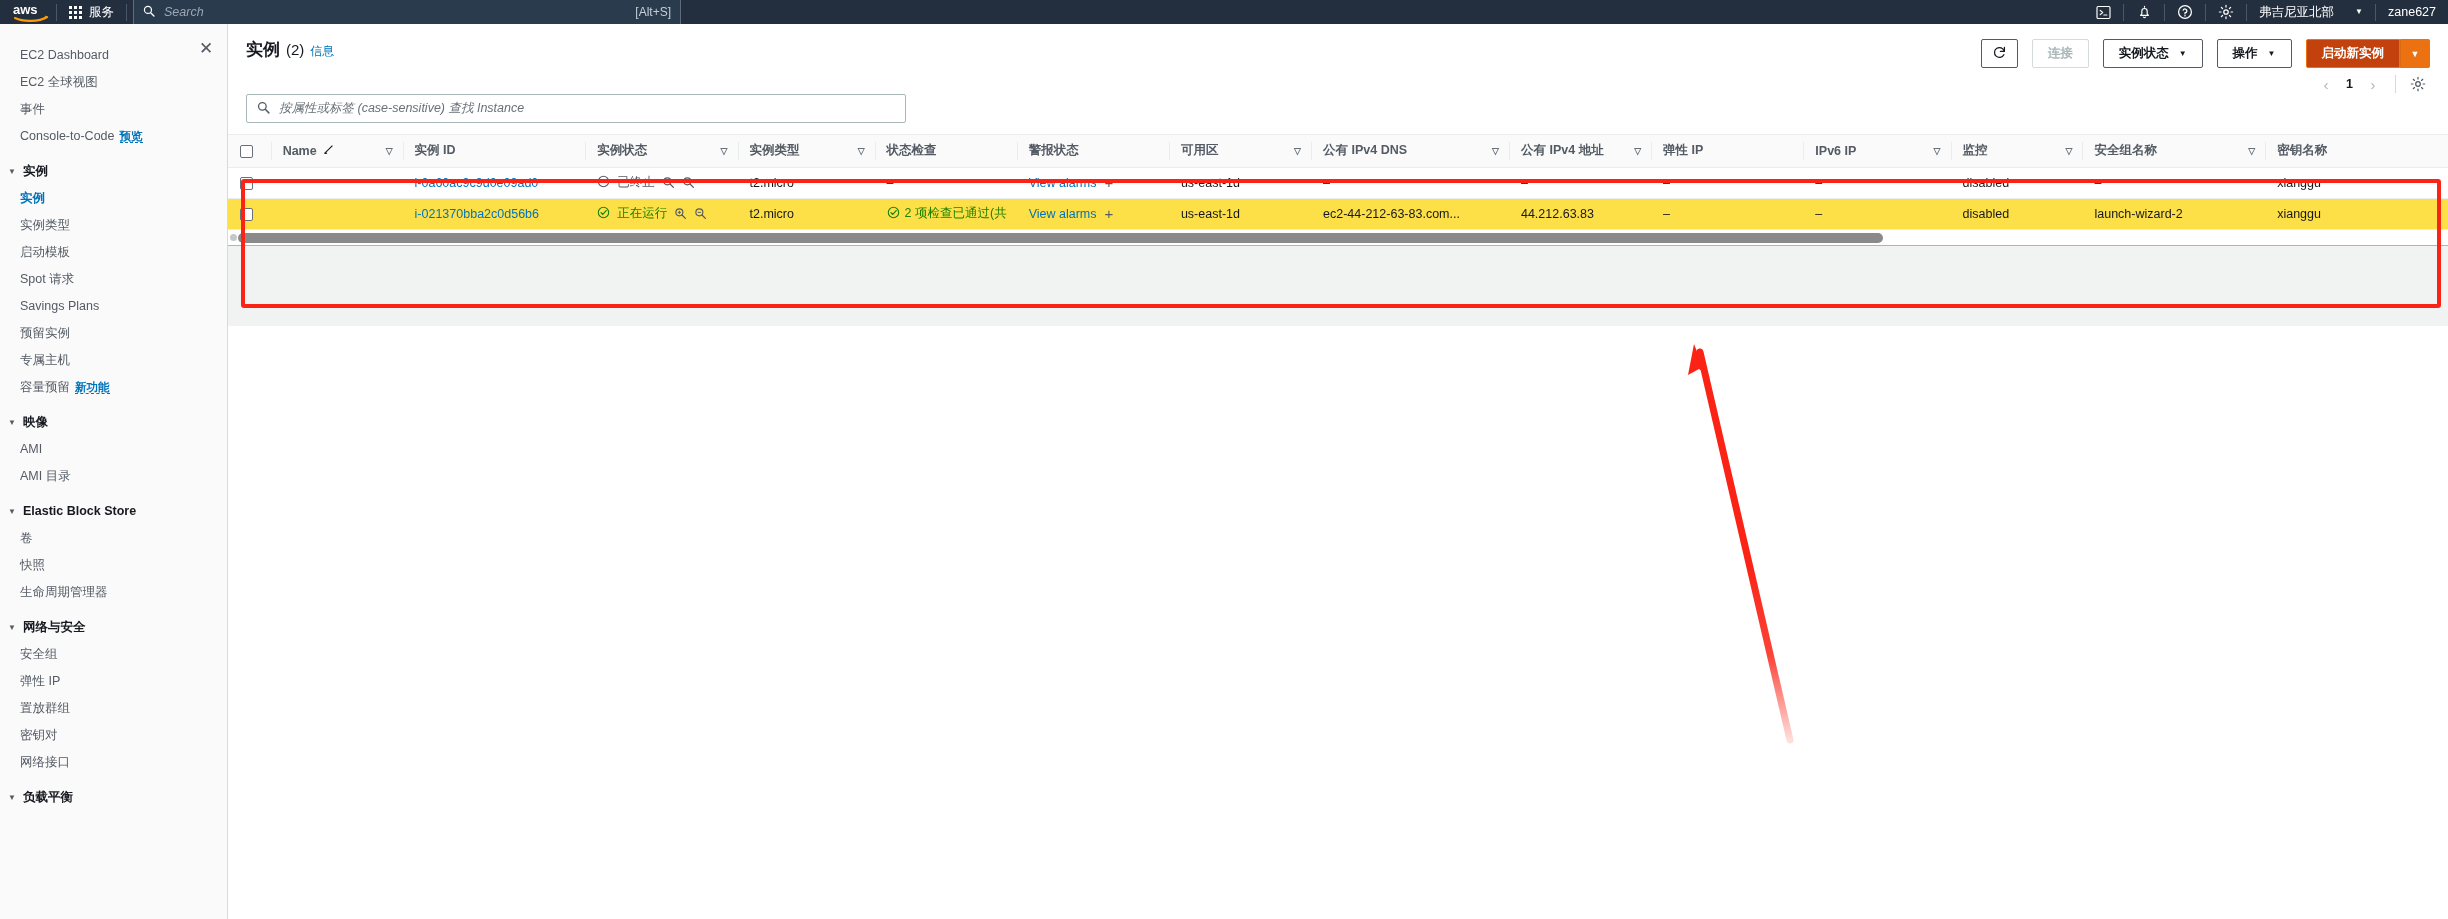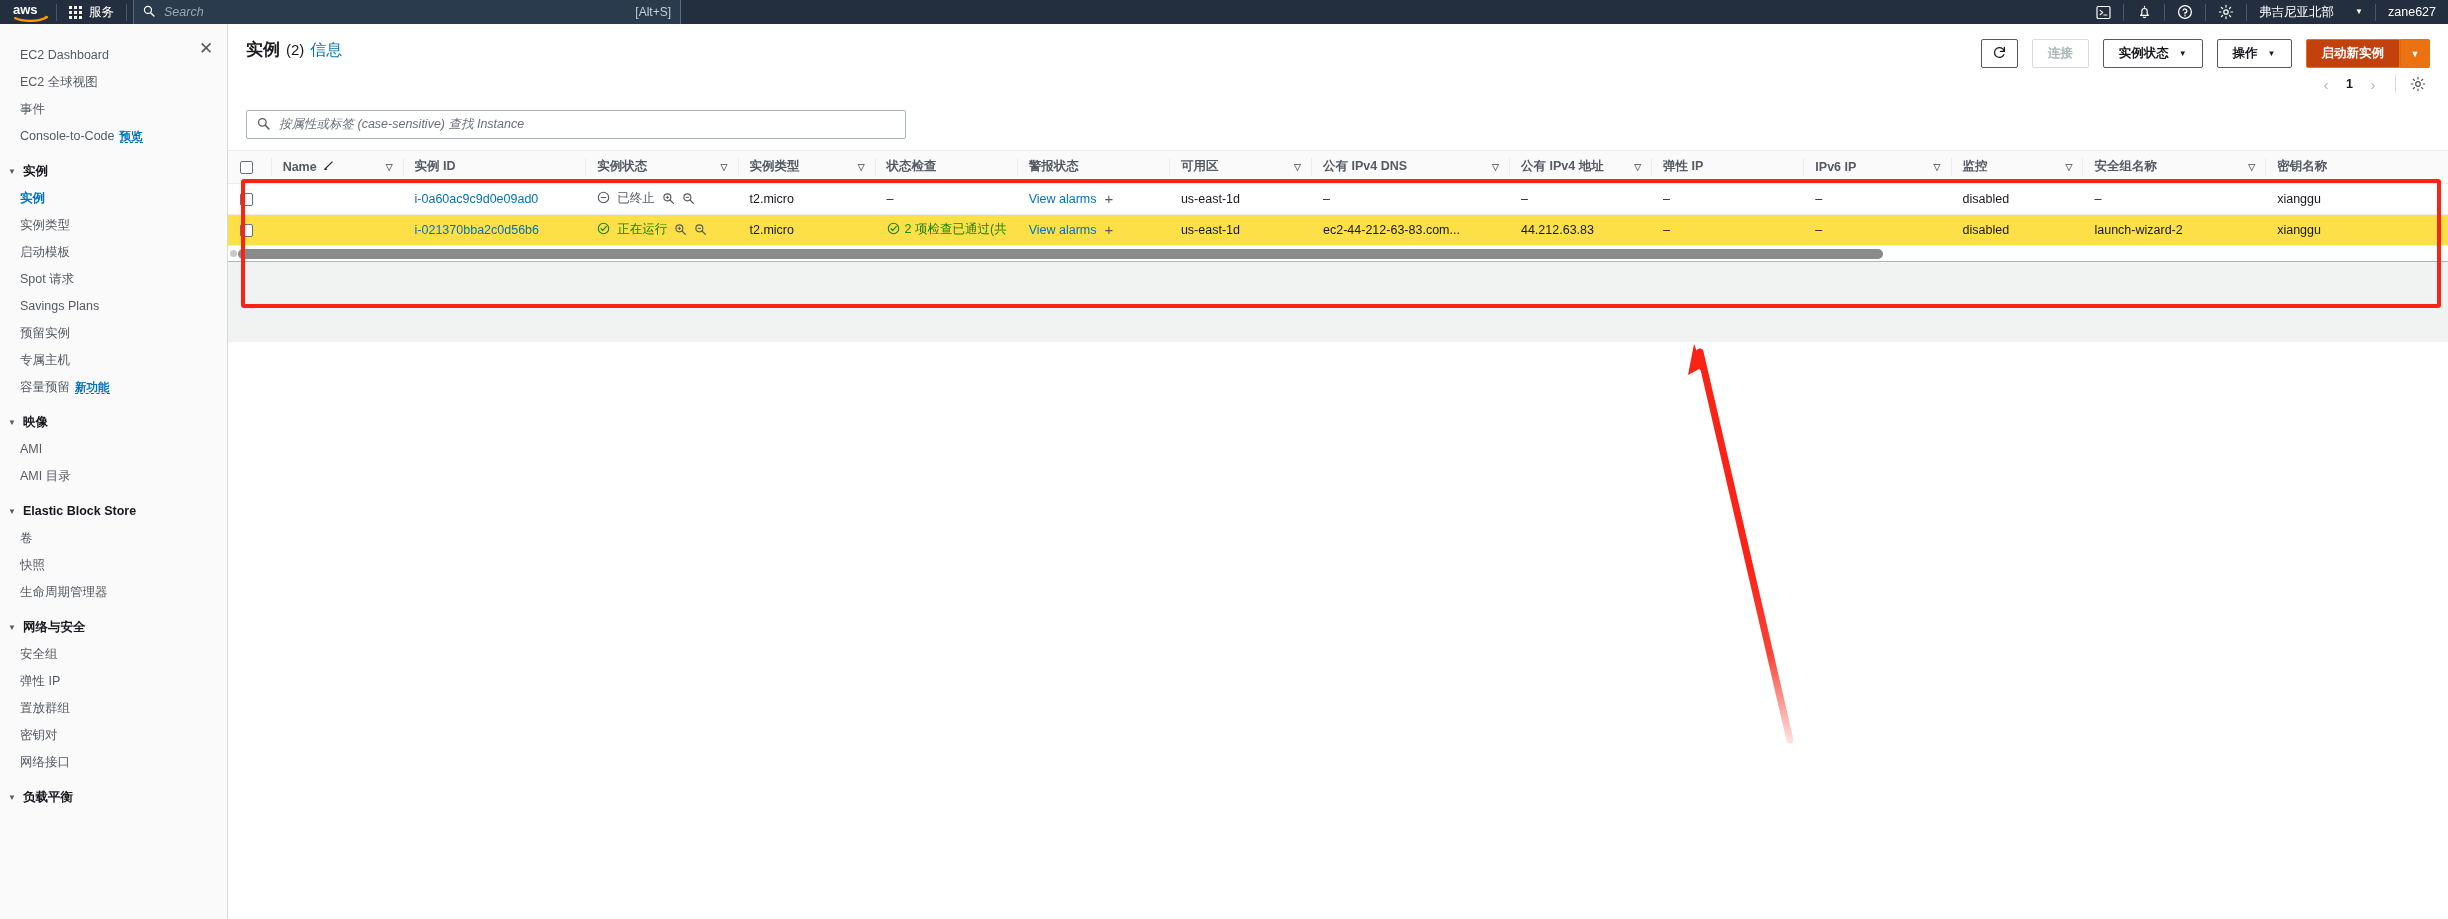--- a/index.html
+++ b/index.html
@@ -108,21 +108,21 @@
     width: 2220px; height: 895px;
     background: #ffffff;
   }
   #pagehead {
     display: flex; align-items: flex-start;
     padding: 14px 18px 0 18px;
   }
   .title-wrap { display: flex; align-items: baseline; gap: 6px; }
   .ptitle { font-size: 17px; font-weight: bold; color: #16191f; }
   .pcount { font-size: 15px; color: #16191f; }
-  .pinfo { font-size: 16px; color: #0073bb; cursor: pointer; }
+  .pinfo { font-size: 12px; color: #0073bb; cursor: pointer; }
   .head-spacer { flex: 1; }
   .head-actions { display: flex; align-items: center; gap: 14px; padding-top: 1px;}
   .btn {
     height: 29px; padding: 0 15px;
     border: 1px solid #545b64; border-radius: 2px;
     background: #ffffff; color: #16191f;
     font-size: 12.5px; font-weight: bold;
     display: flex; align-items: center; gap: 10px;
     cursor: pointer; white-space: nowrap;
     font-family: "Liberation Sans", sans-serif;
@@ -153,21 +153,21 @@
   }
   .pager-arrow {
     width: 24px; height: 22px; display: flex; align-items: center; justify-content: center;
     color: #aab7b8; font-size: 15px; cursor: pointer;
   }
   .pager-num { font-size: 12.5px; color: #16191f; font-weight: bold; padding: 0 6px; cursor: pointer;}
   .pager-sep { width:1px; height: 18px; background: #d5dbdb; margin: 0 8px; }
   .gear-sq { width: 24px; height: 22px; display:flex; align-items:center; justify-content:center; cursor:pointer;}
 
   
-  #filterwrap { padding: 0 18px; margin-top: 16px; }
+  #filterwrap { padding: 0 18px; margin-top: 0; }
   #filterbox {
     width: 660px; height: 29px;
     border: 1px solid #aab7b8; border-radius: 2px;
     background: #ffffff;
     display: flex; align-items: center; gap: 9px;
     padding: 0 10px;
   }
   #filterbox .ph { color: #687078; font-style: italic; font-size: 12.5px; }
 
   

